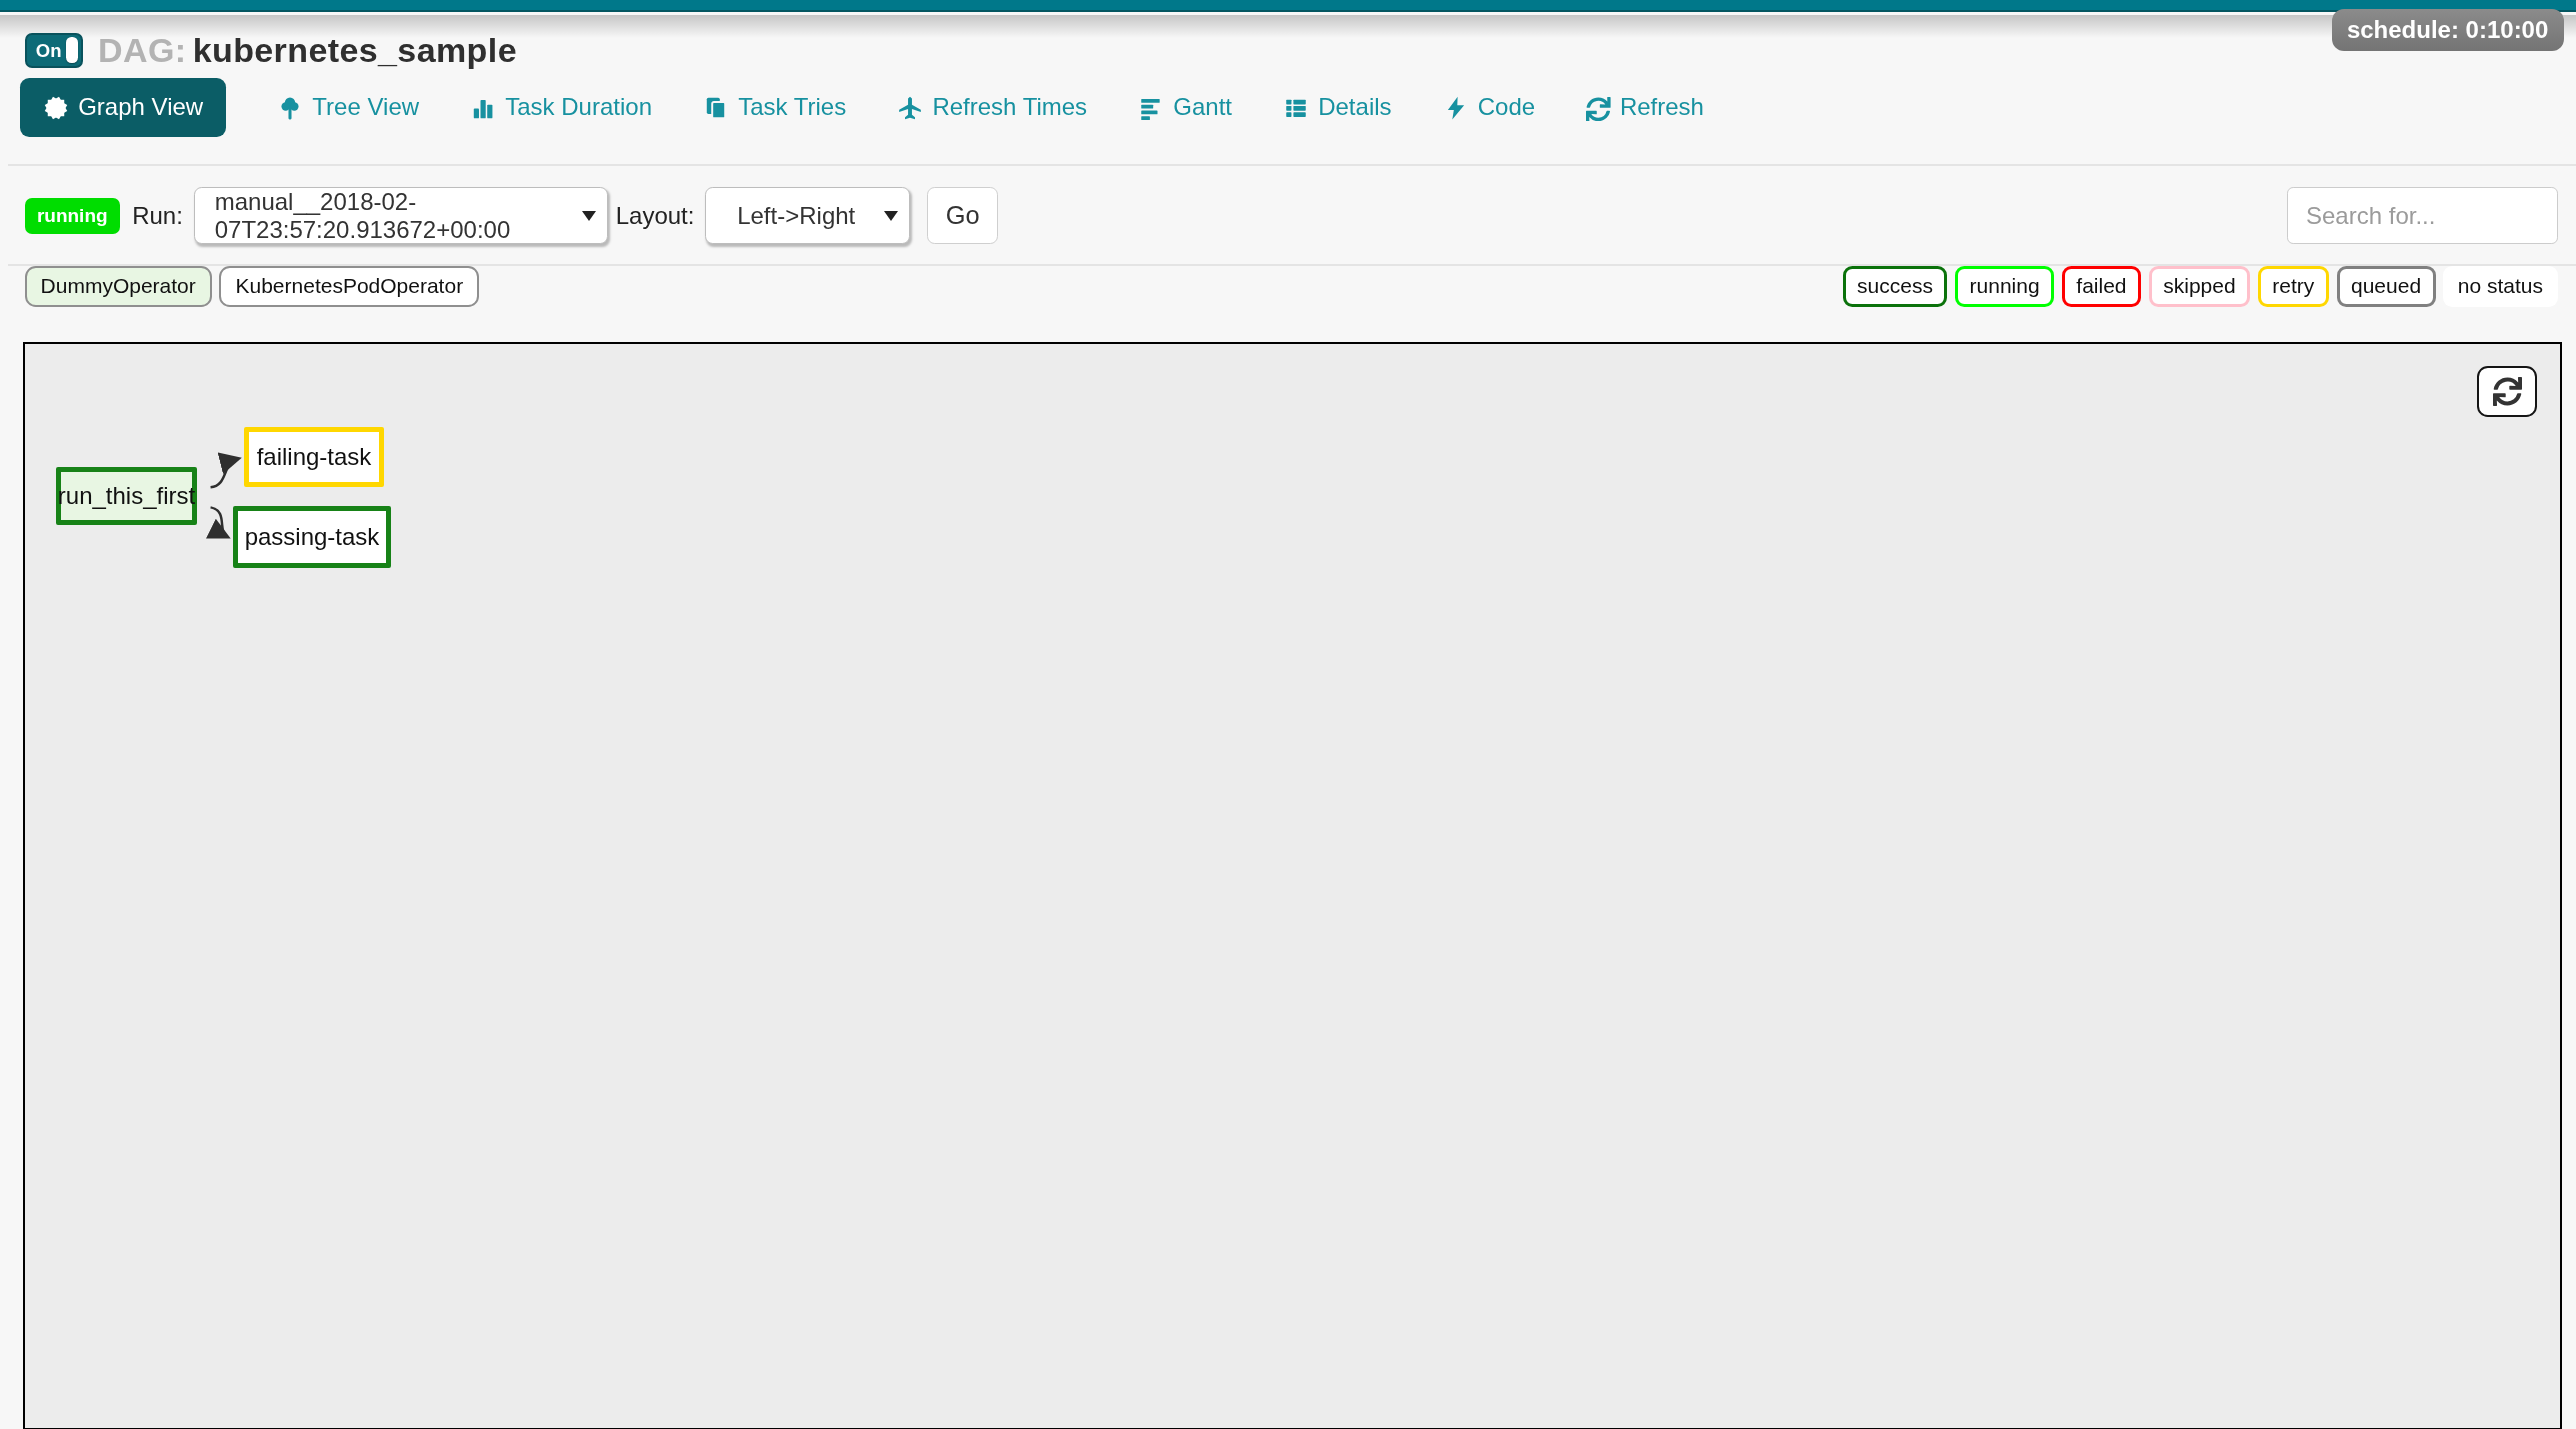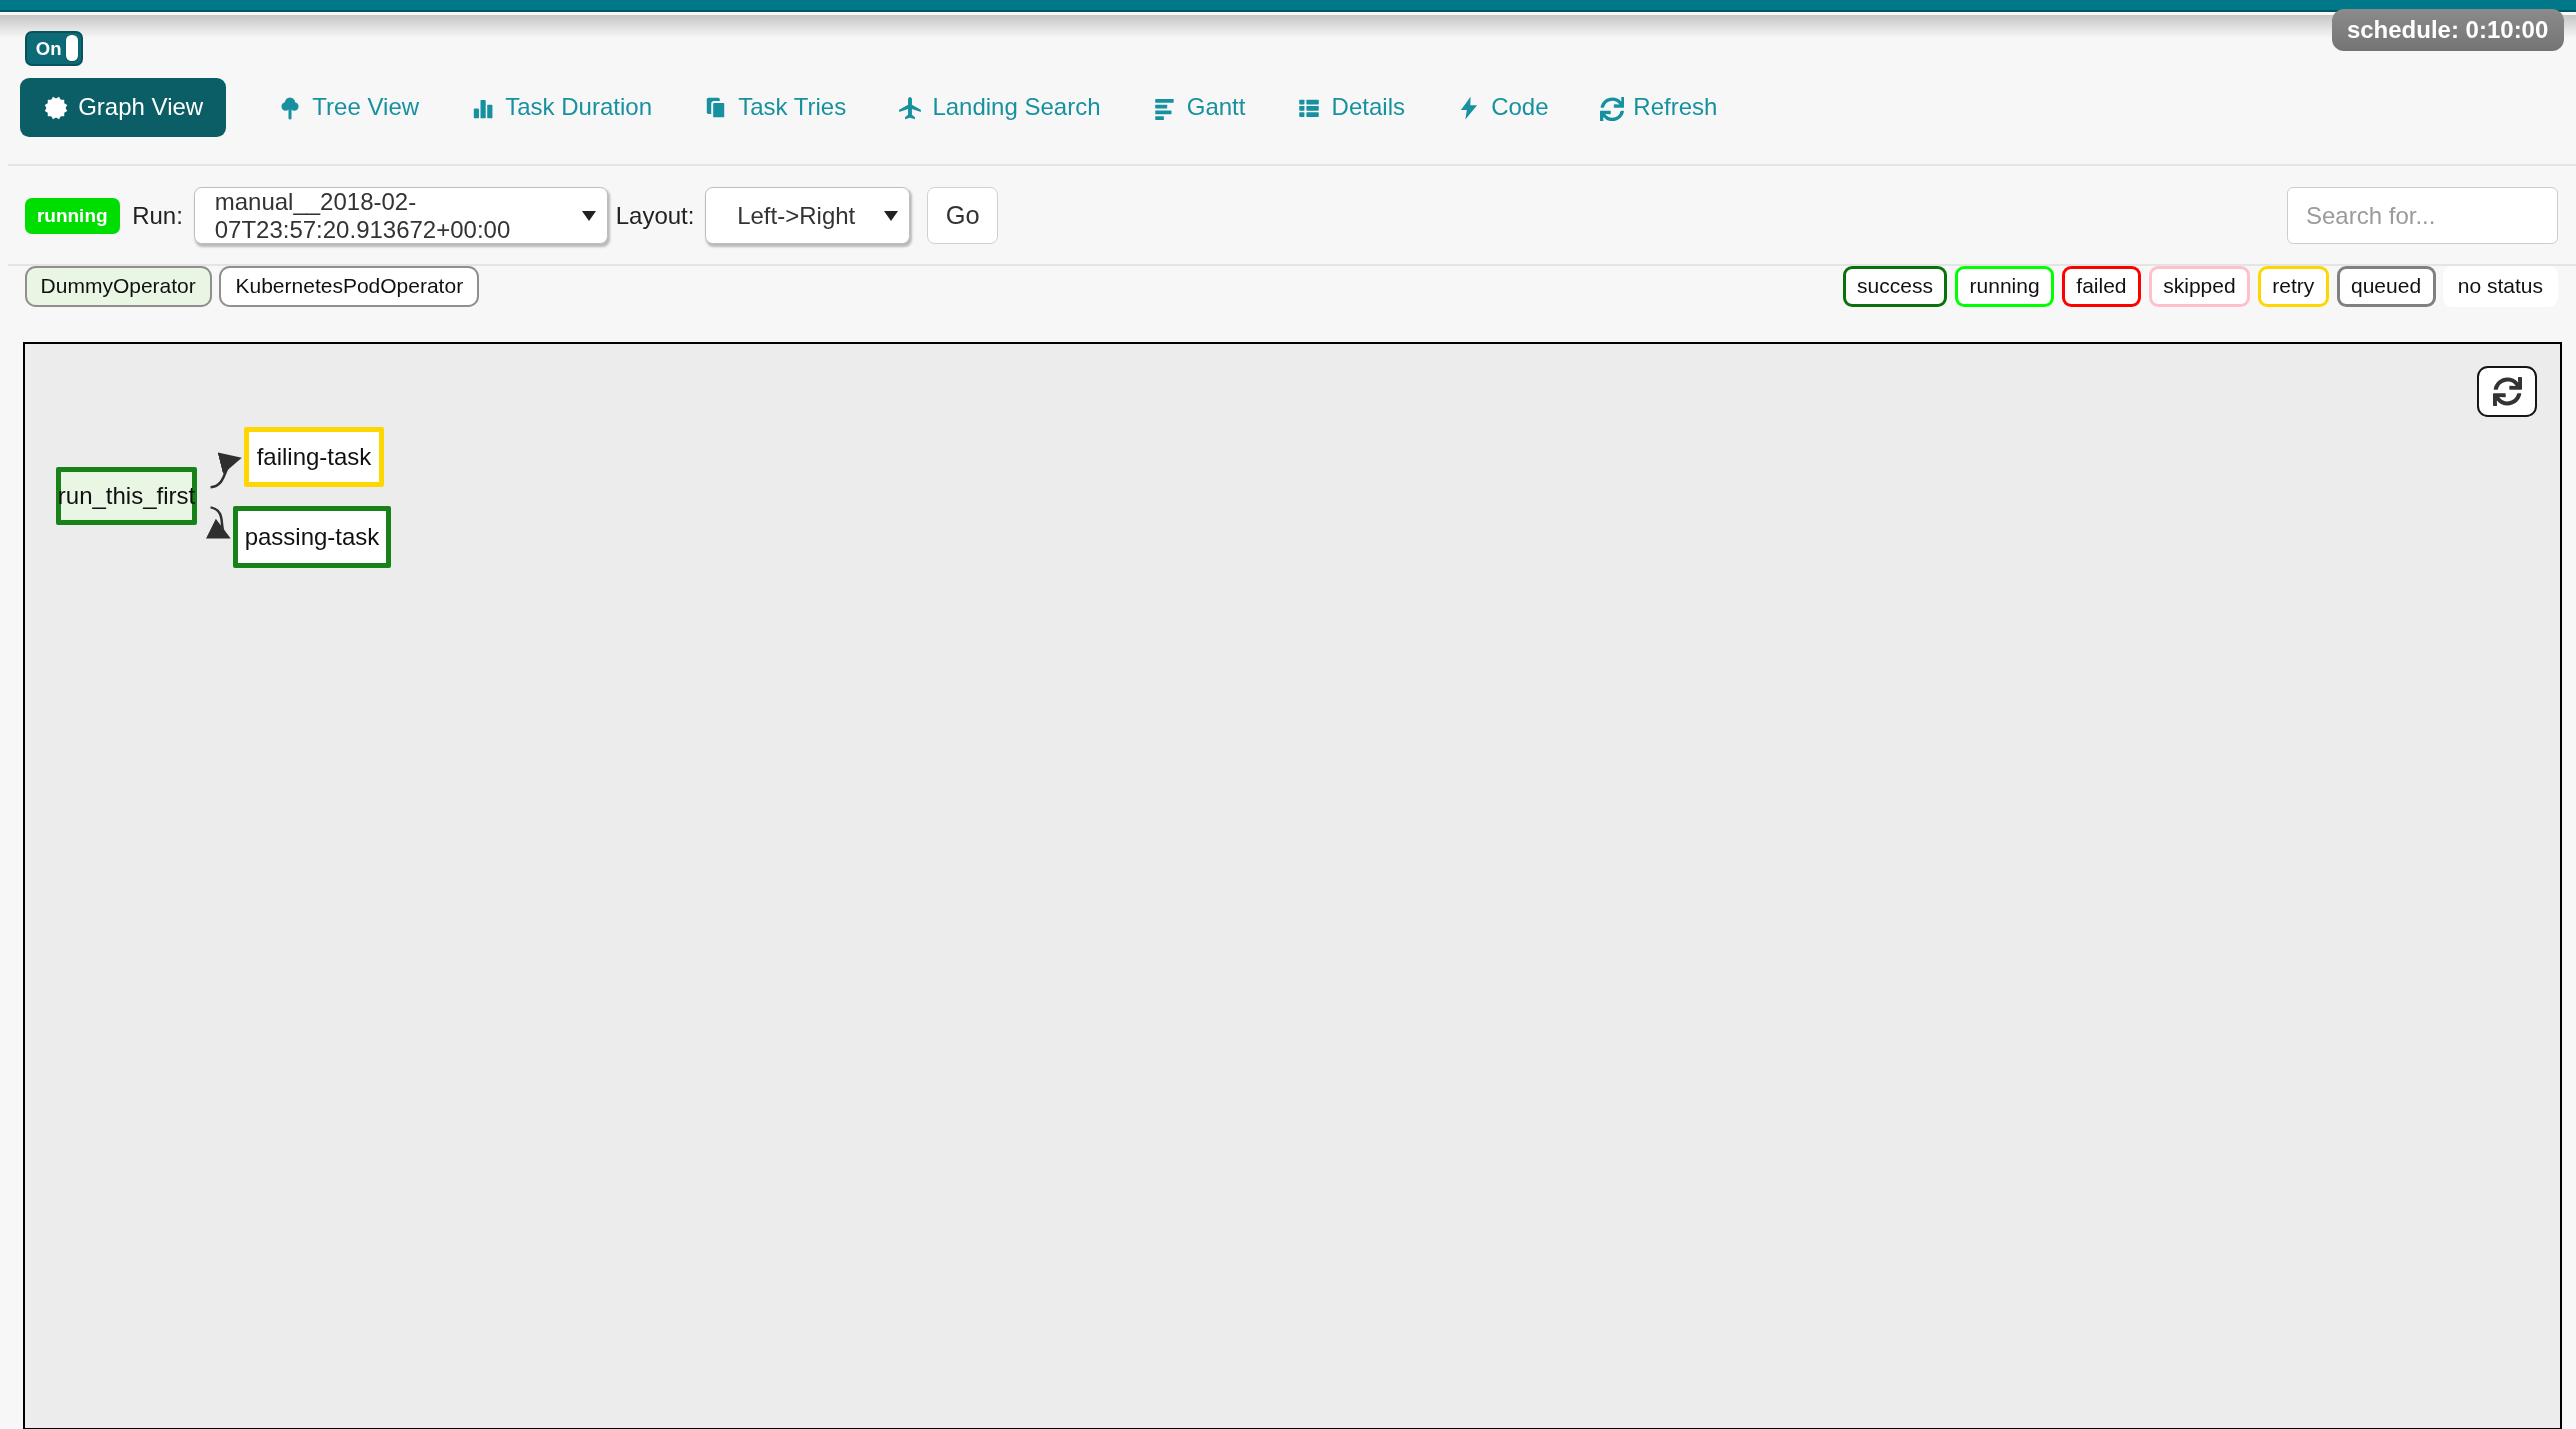--- a/index.html
+++ b/index.html
@@ -95,20 +95,23 @@
 <div class="page">
 
   <div class="topbar"></div>
   <div class="topbar-shadow"></div>
 
   <div class="header-row">
     <div class="toggle">
       <span class="toggle-label">On</span>
       <span class="toggle-knob"></span>
     </div>
+    <div class="dag-title">
+      <span class="dag-prefix">DAG:</span><span>kubernetes_sample</span>
+    </div>
   </div>
 
   <div class="schedule-badge">schedule: 0:10:00</div>
 
   <div class="nav-row">
     <div class="nav-item active">
       <svg width="26" height="26" viewBox="0 0 24 24" fill="currentColor">
           <g transform="translate(12,12)">
             <rect x="-7.6" y="-7.6" width="15.2" height="15.2"></rect>
             <rect x="-7.6" y="-7.6" width="15.2" height="15.2" transform="rotate(30)"></rect>
@@ -138,21 +141,21 @@
       <svg width="26" height="26" viewBox="0 0 24 24" fill="currentColor">
           <rect x="3.5" y="2.5" width="12" height="15" rx="1.5"></rect>
           <rect x="8.5" y="6.5" width="12" height="15" rx="1.5" stroke="#f7f7f7" stroke-width="1.8"></rect>
         </svg>
       <span>Task Tries</span>
     </div>
     <div class="nav-item">
       <svg width="26" height="26" viewBox="0 0 24 24" fill="currentColor">
           <polygon points="12,1.5 13.8,3.2 13.8,9 22,13.6 22,15.8 13.8,12.9 13.8,18.3 16.6,20.5 16.6,22.4 12,20.9 7.4,22.4 7.4,20.5 10.2,18.3 10.2,12.9 2,15.8 2,13.6 10.2,9 10.2,3.2"></polygon>
         </svg>
-      <span>Landing Search</span>
+      <span>Refresh Times</span>
     </div>
     <div class="nav-item">
       <svg width="26" height="26" viewBox="0 0 24 24" fill="currentColor">
           <rect x="3" y="3.6" width="17" height="3.6" rx="0.6"></rect>
           <rect x="3" y="8.9" width="11" height="3.6" rx="0.6"></rect>
           <rect x="3" y="14.2" width="15" height="3.6" rx="0.6"></rect>
           <rect x="3" y="19.5" width="8" height="3.6" rx="0.6"></rect>
         </svg>
       <span>Gantt</span>
     </div>

